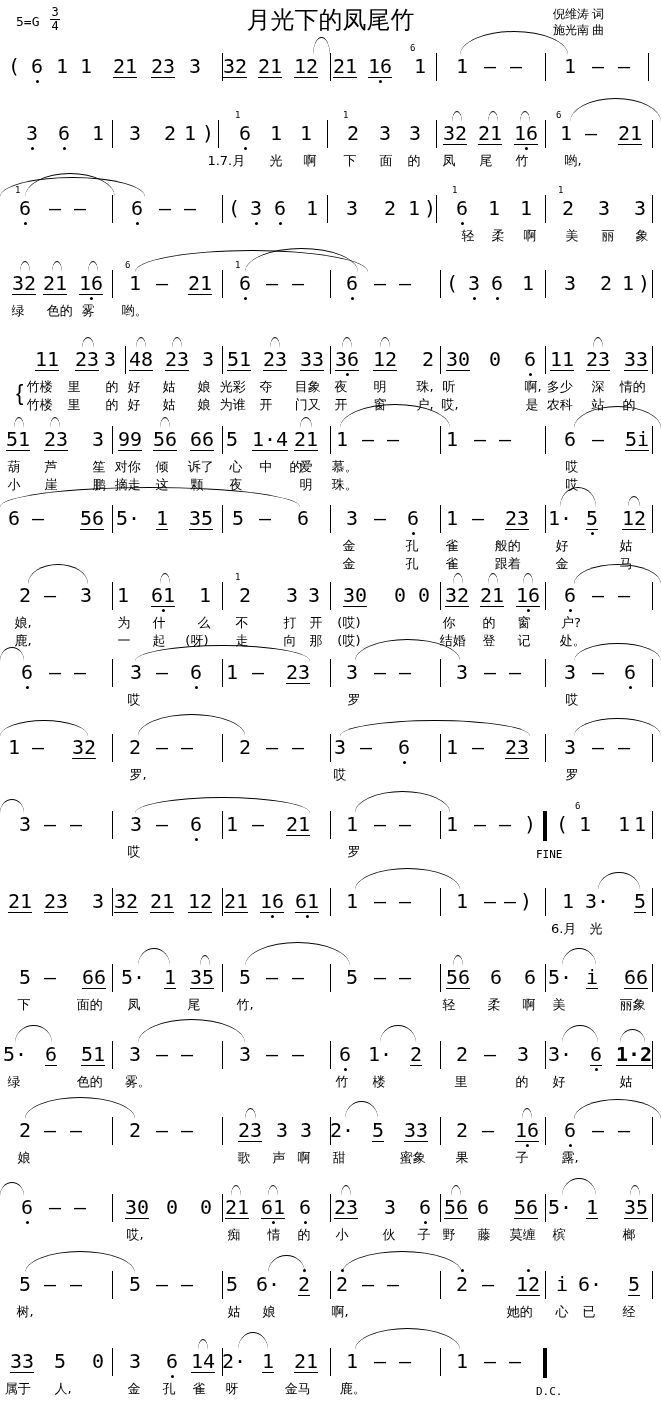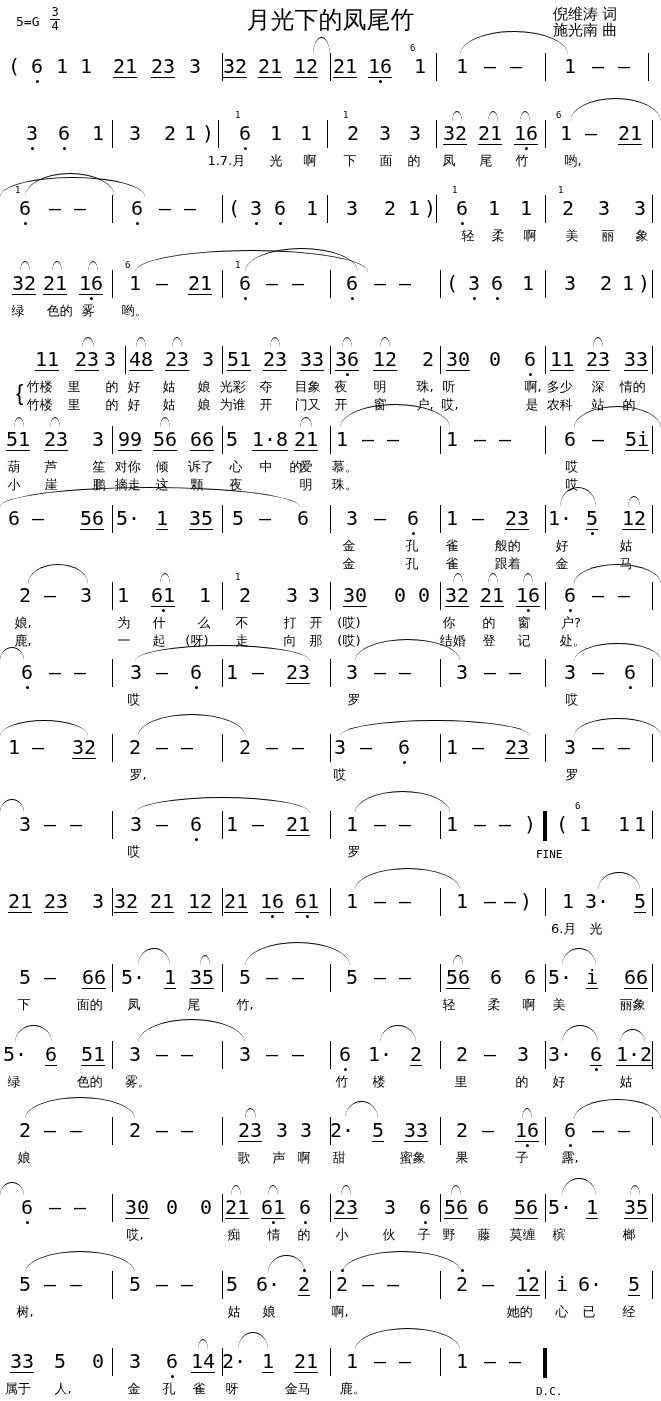--- a/index.html
+++ b/index.html
@@ -1,21 +1,21 @@
 <!DOCTYPE html>
 <html><head>
 <meta charset="utf-8">
 <style>
   html,body{margin:0;padding:0;background:#ffffff;}
   body{width:661px;height:1401px;position:relative;overflow:hidden;font-family:"Liberation Sans","DejaVu Sans",sans-serif;color:#000;}
   .header-key{position:absolute;left:16px;top:14px;font-family:"DejaVu Sans Mono",monospace;font-size:13px;}
   .header-time{position:absolute;left:50px;top:6px;font-size:12px;text-align:center;line-height:13px;font-family:"DejaVu Sans Mono",monospace;}
   .header-time .frac-line{display:block;border-top:1px solid #000;width:10px;margin:0 auto;}
   .title{position:absolute;left:0;width:661px;top:4px;text-align:center;font-size:24px;font-family:"DejaVu Sans",sans-serif;}
-  .credits{position:absolute;left:553px;top:6px;font-size:15px;line-height:16px;}
+  .credits{position:absolute;left:553px;top:6px;font-size:12px;line-height:16px;}
   .bar{position:absolute;width:1px;background:#000;}
   .dbar{position:absolute;width:4px;border-left:1px solid #000;border-right:3px solid #000;box-sizing:border-box;}
   .note{position:absolute;font-size:20px;font-family:"DejaVu Sans Mono",monospace;transform:translateX(-50%);white-space:nowrap;line-height:22px;}
   .note.ul{border-bottom:1px solid #000;}
   .dotb::after{content:"";position:absolute;left:50%;bottom:-6px;width:3px;height:3px;margin-left:-1px;background:#000;border-radius:50%;}
   .dott::before{content:"";position:absolute;left:50%;top:-4px;width:3px;height:3px;margin-left:-1px;background:#000;border-radius:50%;}
   .lyric{position:absolute;font-size:13px;white-space:nowrap;font-family:"DejaVu Sans",sans-serif;transform:translateX(-20%);}
   .slur{position:absolute;border-top:1px solid #000;border-radius:50%/100% 100% 0 0;height:14px;box-sizing:border-box;}
   .grace{position:absolute;font-size:9px;font-family:"DejaVu Sans Mono",monospace;}
   .mark{position:absolute;font-size:11px;font-family:"DejaVu Sans Mono",monospace;}
@@ -251,21 +251,21 @@
     <div class="bar" style="left: 112px; top: 426px; height: 28px;"></div>
     <div class="note ul" style="left: 18px; top: 428px;">51</div>
     <div class="note ul" style="left: 56px; top: 428px;">23</div>
     <div class="note" style="left: 98px; top: 428px;">3</div>
     <div class="bar" style="left: 222px; top: 426px; height: 28px;"></div>
     <div class="note ul" style="left: 130px; top: 428px;">99</div>
     <div class="note ul" style="left: 165px; top: 428px;">56</div>
     <div class="note ul" style="left: 202px; top: 428px;">66</div>
     <div class="bar" style="left: 330px; top: 426px; height: 28px;"></div>
     <div class="note" style="left: 232px; top: 428px;">5</div>
-    <div class="note ul" style="left: 270px; top: 428px;">1·8</div>
+    <div class="note ul" style="left: 270px; top: 428px;">1·4</div>
     <div class="note ul" style="left: 306px; top: 428px;">21</div>
     <div class="bar" style="left: 440px; top: 426px; height: 28px;"></div>
     <div class="note" style="left: 342px; top: 428px;">1</div>
     <div class="note" style="left: 368px; top: 428px;">–</div>
     <div class="note" style="left: 393px; top: 428px;">–</div>
     <div class="bar" style="left: 545px; top: 426px; height: 28px;"></div>
     <div class="note" style="left: 452px; top: 428px;">1</div>
     <div class="note" style="left: 480px; top: 428px;">–</div>
     <div class="note" style="left: 505px; top: 428px;">–</div>
     <div class="bar" style="left: 652px; top: 426px; height: 28px;"></div>
@@ -573,21 +573,21 @@
     <div class="note dotb" style="left: 345px; top: 1043px;">6</div>
     <div class="note" style="left: 380px; top: 1043px;">1·</div>
     <div class="note ul" style="left: 416px; top: 1043px;">2</div>
     <div class="bar" style="left: 545px; top: 1041px; height: 28px;"></div>
     <div class="note" style="left: 462px; top: 1043px;">2</div>
     <div class="note" style="left: 490px; top: 1043px;">–</div>
     <div class="note" style="left: 523px; top: 1043px;">3</div>
     <div class="bar" style="left: 652px; top: 1041px; height: 28px;"></div>
     <div class="note" style="left: 560px; top: 1043px;">3·</div>
     <div class="note ul dotb" style="left: 596px; top: 1043px;">6</div>
-    <div class="note ul" style="left: 634px; top: 1043px;">1·2</div>
+    <div class="note ul" style="left: 634px; top: 1043px; font-weight: bold;">1·2</div>
     <div class="slur" style="left: 15px; width: 37px; top: 1025px; height: 18px;"></div>
     <div class="slur" style="left: 138px; width: 107px; top: 1019px; height: 24px;"></div>
     <div class="slur" style="left: 380px; width: 36px; top: 1025px; height: 18px;"></div>
     <div class="slur" style="left: 562px; width: 36px; top: 1025px; height: 18px;"></div>
     <div class="slur" style="left: 620px; width: 25px; top: 1029px; height: 14px;"></div>
     <div class="lyric" style="left: 10px; top: 1073px;">绿</div>
     <div class="lyric" style="left: 82px; top: 1073px;">色的</div>
     <div class="lyric" style="left: 130px; top: 1073px;">雾。</div>
     <div class="lyric" style="left: 338px; top: 1073px;">竹</div>
     <div class="lyric" style="left: 375px; top: 1073px;">楼</div>

